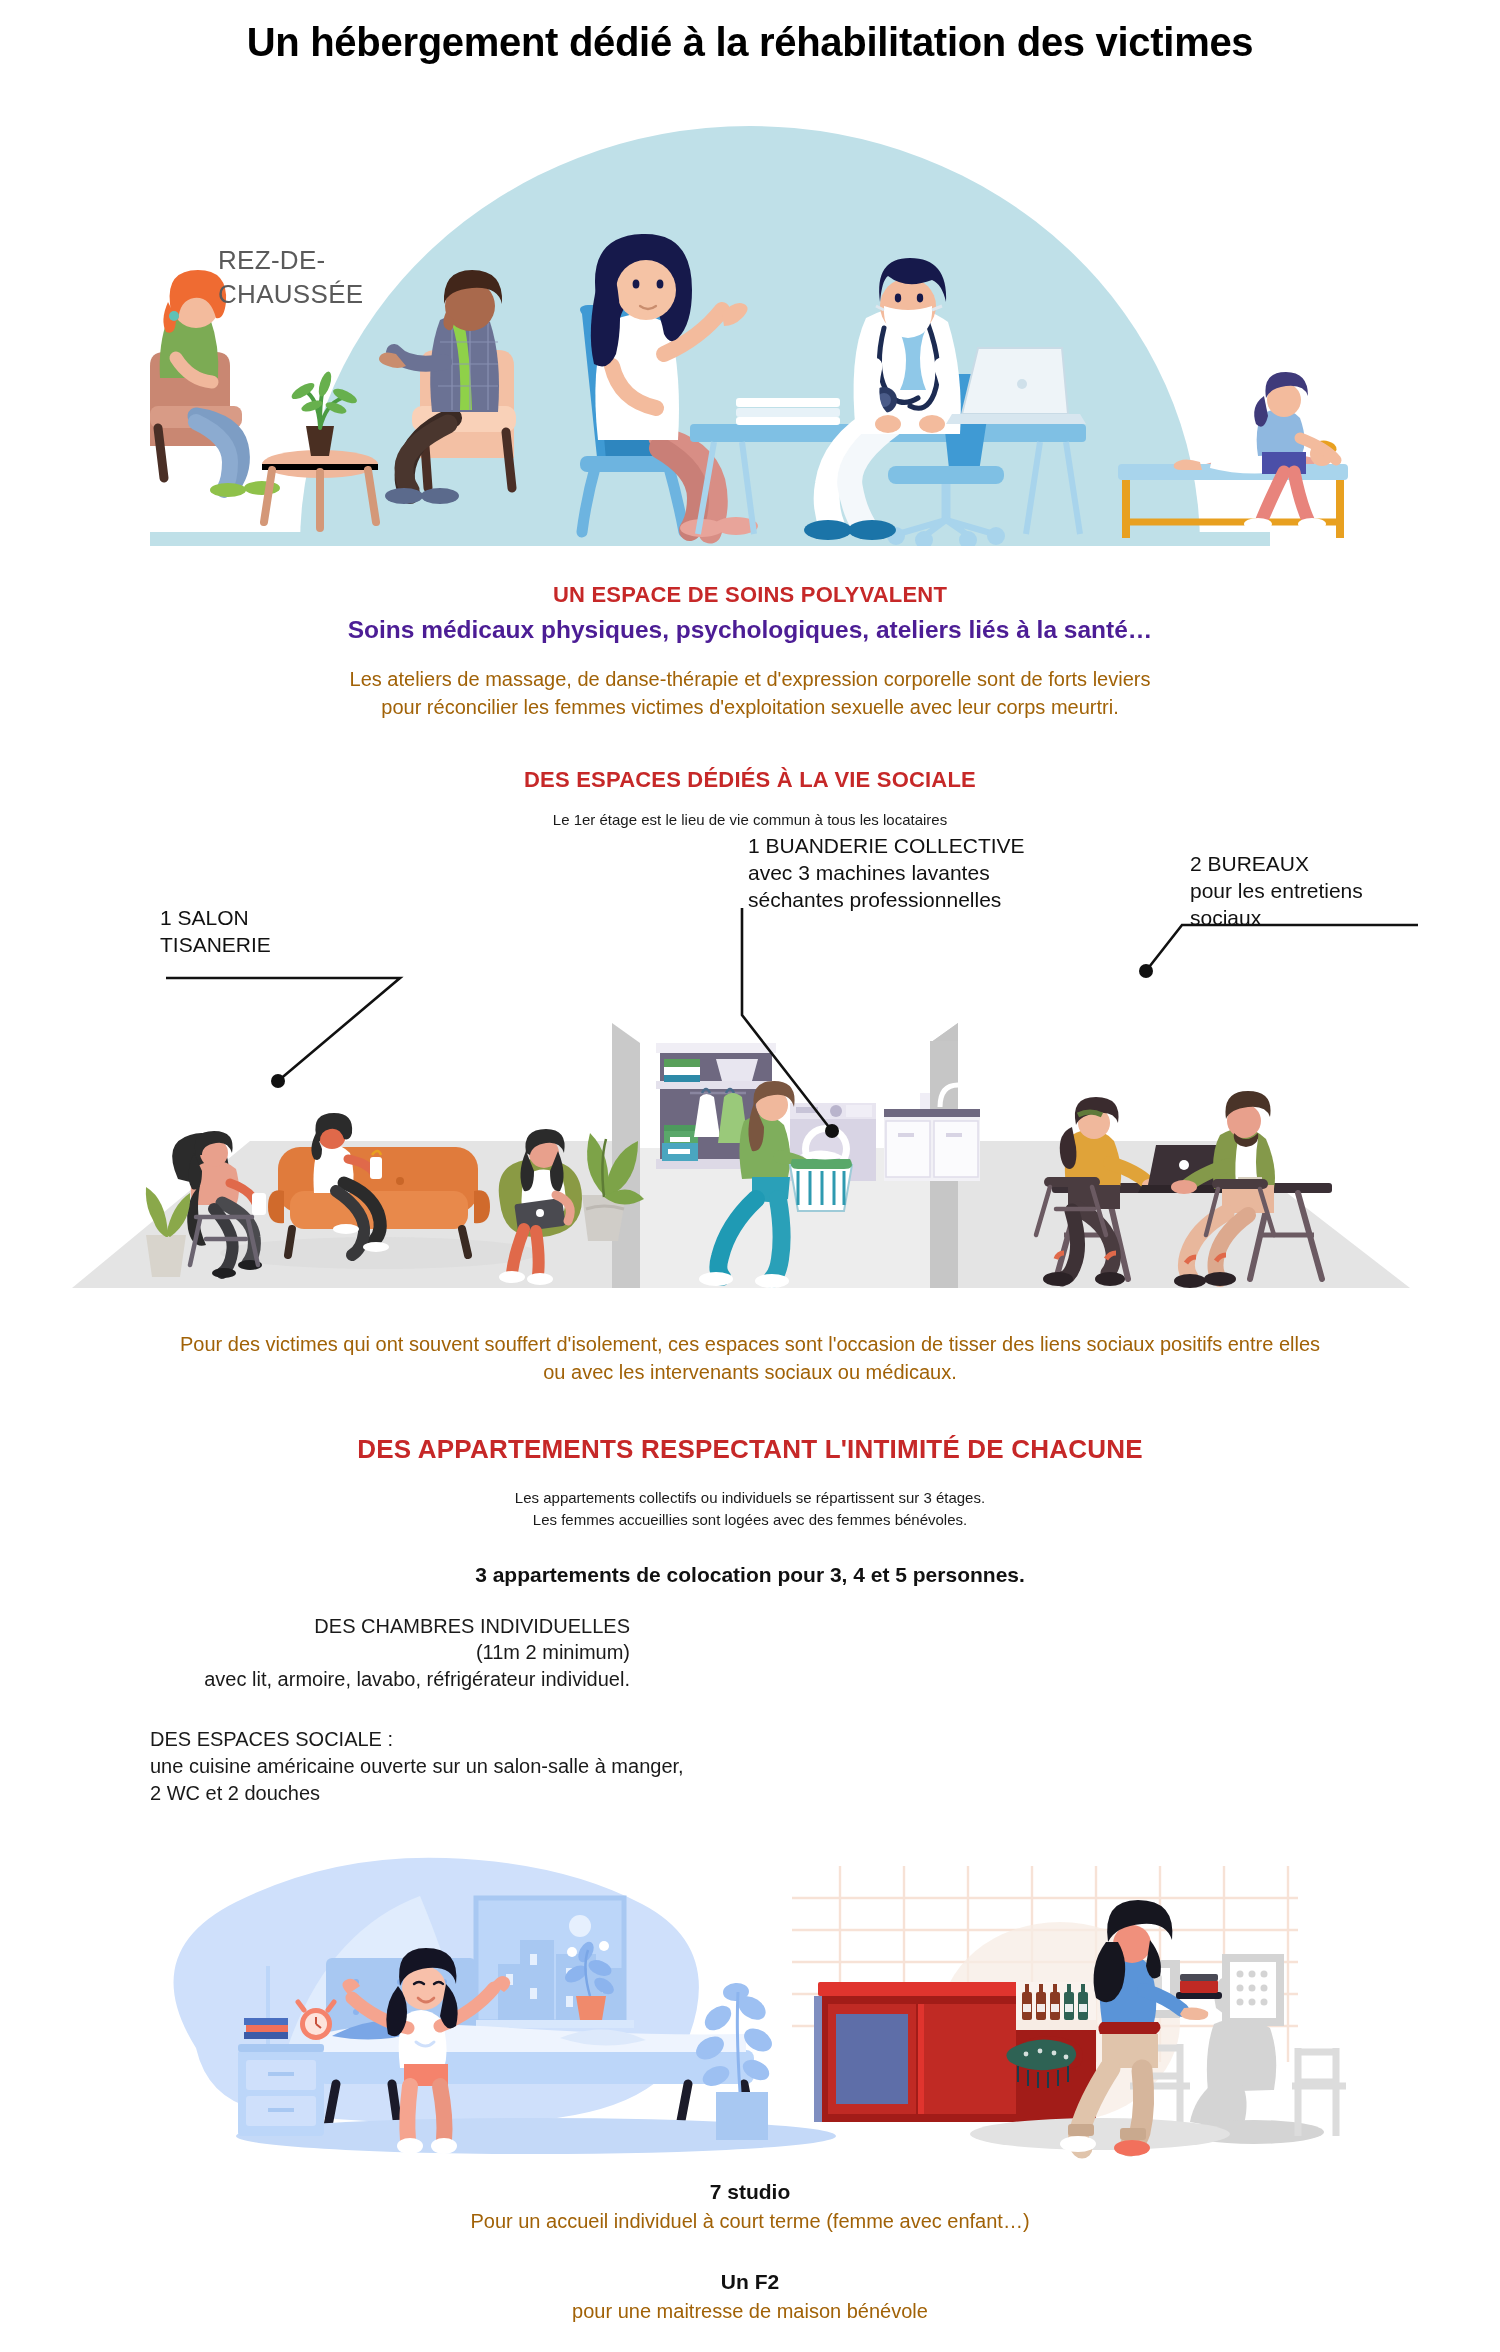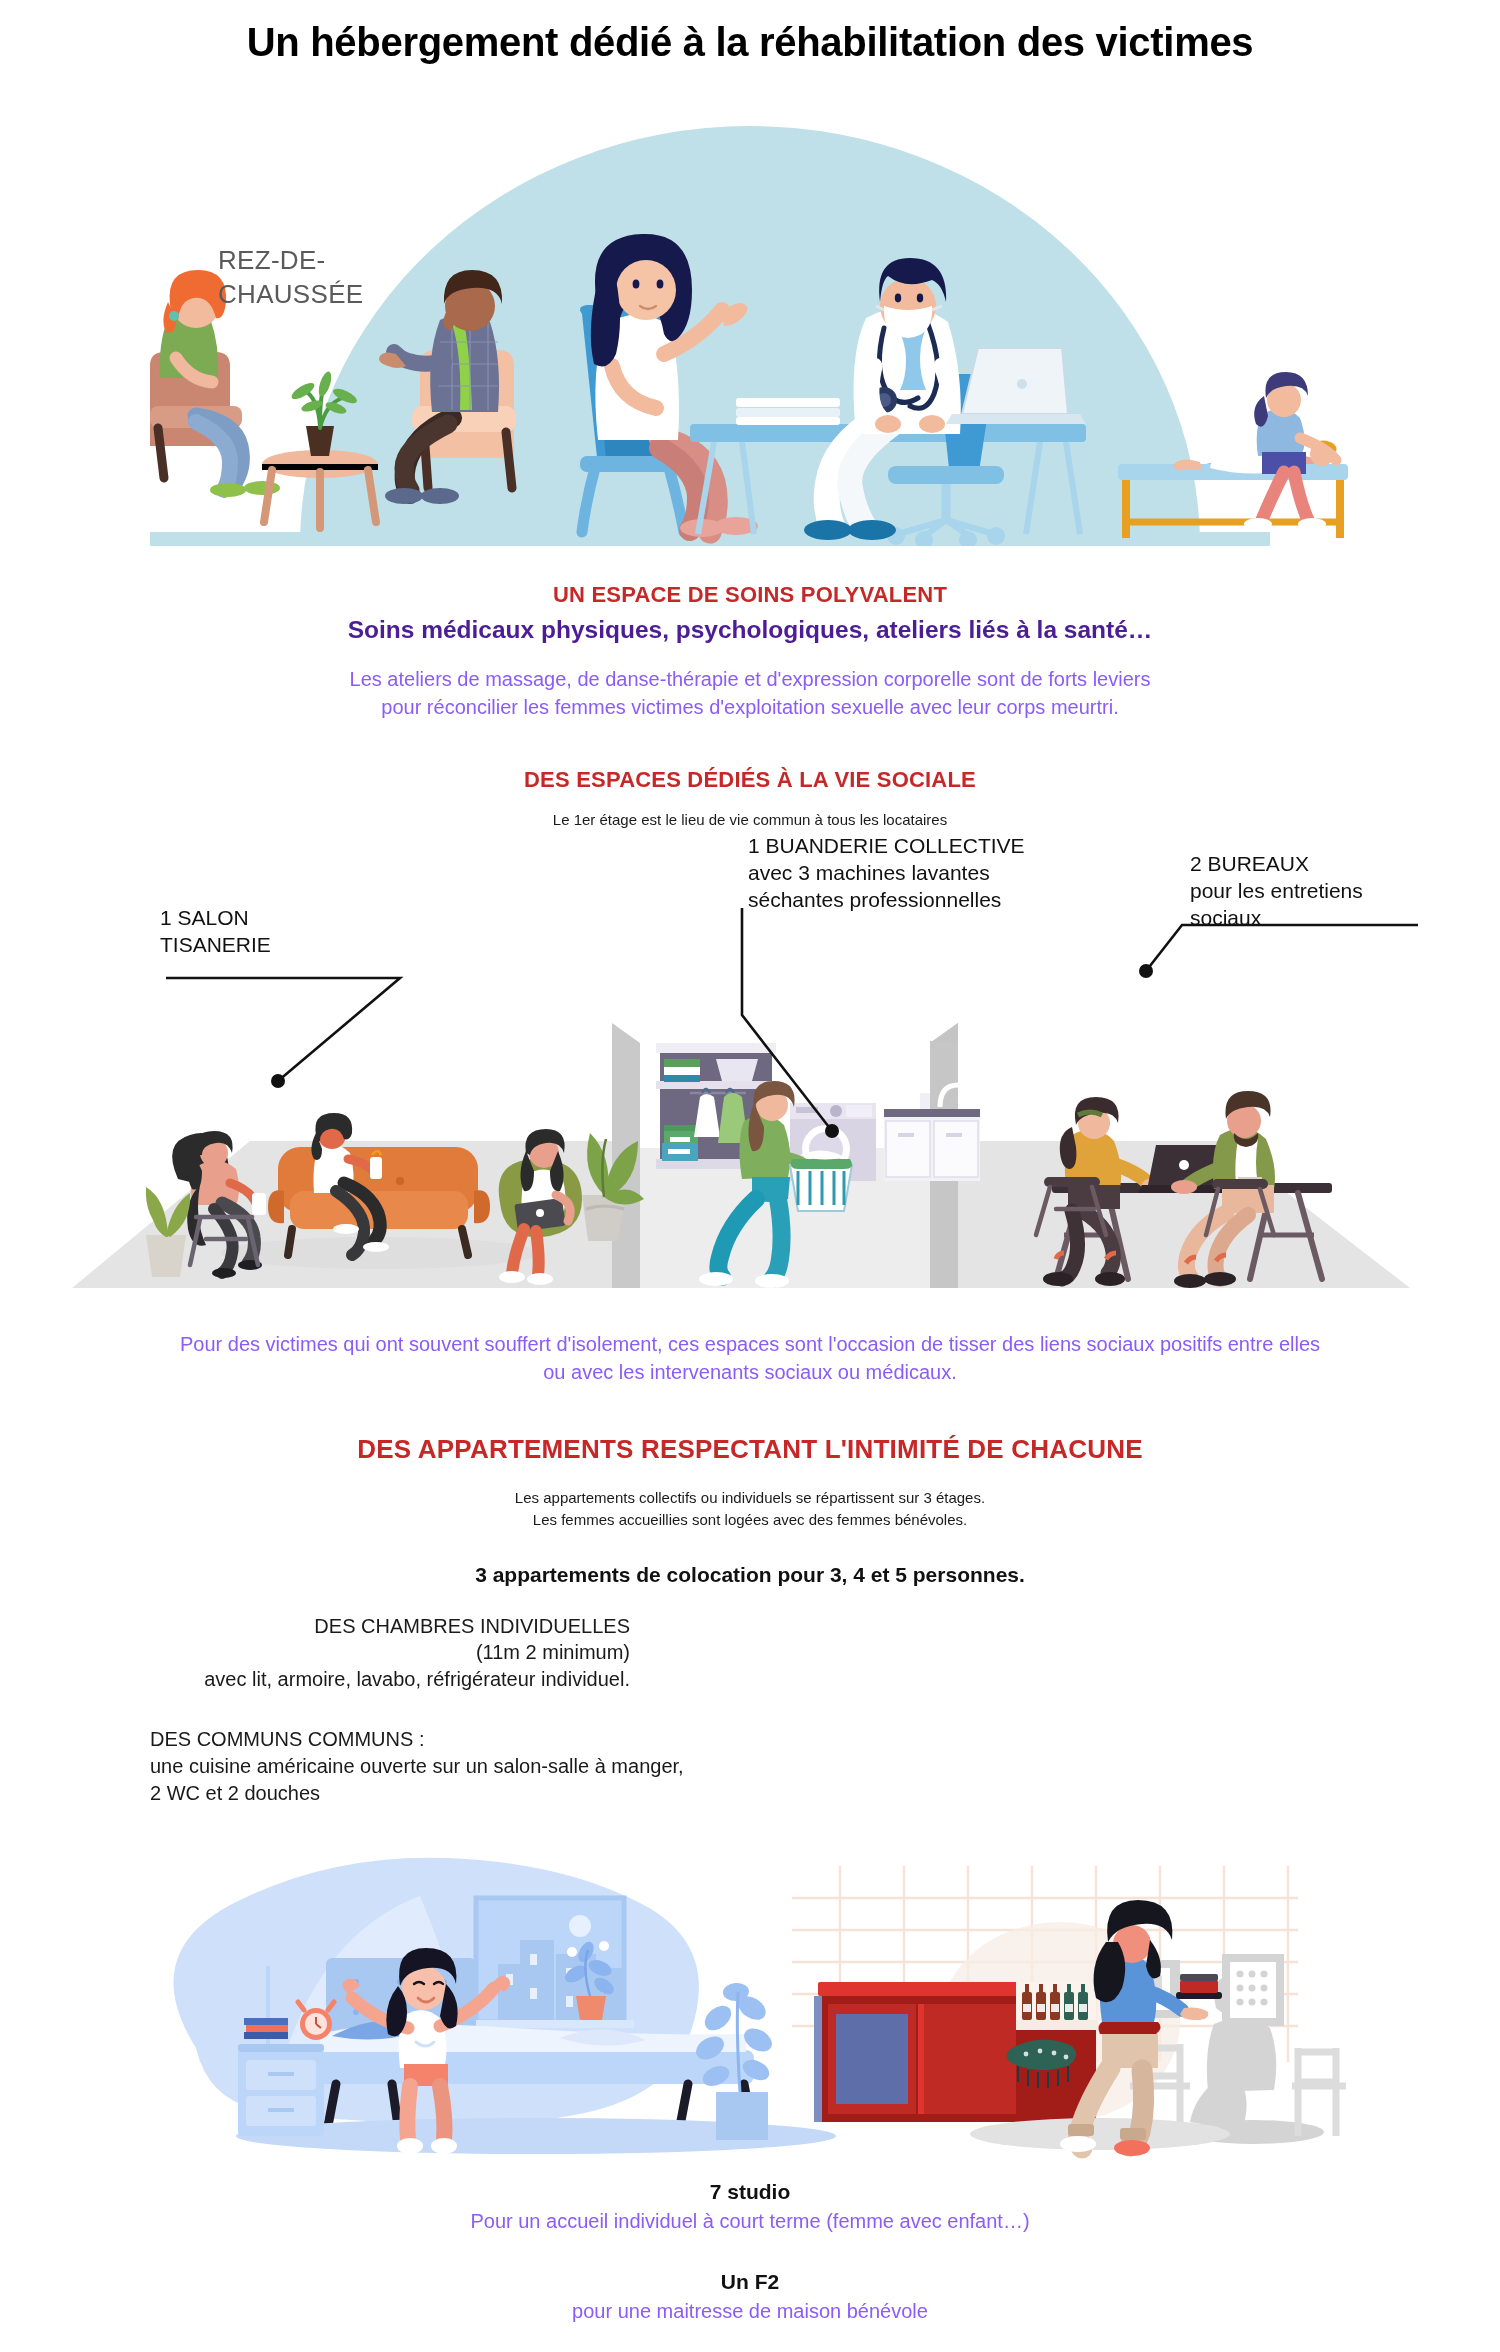--- a/index.html
+++ b/index.html
@@ -30,21 +30,21 @@
     letter-spacing: 0.2px;
   }
   .sub-bold {
     color: #4c1d95;
     font-size: 24.5px;
     font-weight: bold;
     text-align: center;
     margin-top: 8px;
   }
   .body-text {
-    color: #8b5cf6;
+    color: #a16207;
     font-size: 20px;
     text-align: center;
     line-height: 1.38;
   }
   .body-text-lg {
     color: #1a1a1a;
     font-size: 15px;
     text-align: center;
     line-height: 1.45;
   }
@@ -504,21 +504,21 @@
     <div class="bold-center" style="margin-top:32px;">3 appartements de colocation pour 3, 4 et 5 personnes.</div>
   </div>
 
   <div class="two-col">
     <div class="col-left">
       <p>DES CHAMBRES INDIVIDUELLES</p>
       <p>(11m 2 minimum)</p>
       <p>avec lit, armoire, lavabo, réfrigérateur individuel.</p>
     </div>
     <div class="col-right">
-      <p>DES COMMUNS COMMUNS :</p>
+      <p>DES ESPACES SOCIALE :</p>
       <p>une cuisine américaine ouverte sur un salon-salle à manger,</p>
       <p>2 WC et 2 douches</p>
     </div>
   </div>
 
   <div class="rooms" style="margin-top:26px;">
     <svg width="1500" height="330" viewBox="0 0 1500 330">
 
       <g>
         <path d="M196 216 q-60-96 40-146 q96-48 210-44 q116 4 196 46 q84 44 44 140 q-32 74 -182 78 q-152 4 -244 -12 q-52-10 -64 -62 Z" fill="#cfe0fb"></path>

